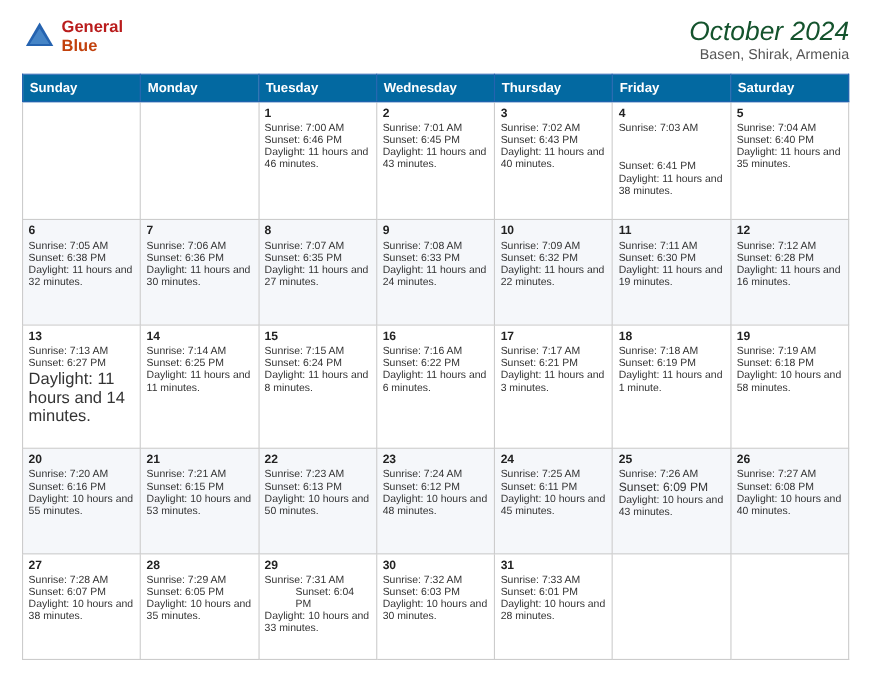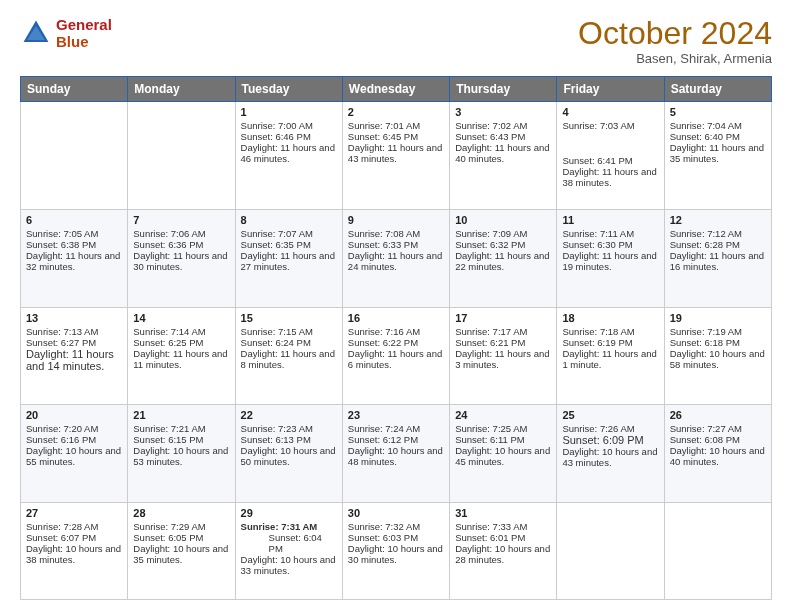--- a/index.html
+++ b/index.html
@@ -29,38 +29,39 @@
       gap: 4px;
     }
     .logo-icon {
       width: 32px;
       height: 32px;
     }
     .title-block {
       text-align: right;
     }
     .month-title {
-      font-size: 32px;
+      font-size: 24px;
       font-weight: 300;
-      color: #a16207;
+      color: #14532d;
       line-height: 1.1;
+      font-style: italic;
     }
     .location {
       font-size: 13px;
       color: #555;
     }
     .calendar {
       flex: 1;
       border: 1px solid #ccc;
       border-collapse: collapse;
       width: 100%;
       table-layout: fixed;
     }
     .calendar th {
-      background-color: #737373;
+      background-color: #0369a1;
       color: #fff;
       text-align: left;
       padding: 5px 6px;
       font-size: 12px;
       font-weight: 600;
       border: 1px solid #2563b0;
     }
     .calendar td {
       vertical-align: top;
       border: 1px solid #ccc;
@@ -199,21 +200,21 @@
           <span style="display:block;font-size:9.5px;">Sunrise: 7:12 AM</span>
           <span style="display:block;font-size:9.5px;">Sunset: 6:28 PM</span>
           <span style="display:block;font-size:9.5px;">Daylight: 11 hours and 16 minutes.</span>
         </td>
         </tr>
         <tr class="row-odd">
           <td>
           <span class="day-number">13</span>
           <span style="display:block;font-size:9.5px;">Sunrise: 7:13 AM</span>
           <span style="display:block;font-size:9.5px;">Sunset: 6:27 PM</span>
-          <span style="display:block;font-size:11px;">Daylight: 11 hours and 14 minutes.</span>
+          <span style="display:block;font-size:15px;">Daylight: 11 hours and 14 minutes.</span>
         </td>
           <td>
           <span class="day-number">14</span>
           <span style="display:block;font-size:9.5px;">Sunrise: 7:14 AM</span>
           <span style="display:block;font-size:9.5px;">Sunset: 6:25 PM</span>
           <span style="display:block;font-size:9.5px;">Daylight: 11 hours and 11 minutes.</span>
         </td>
           <td>
           <span class="day-number">15</span>
           <span style="display:block;font-size:9.5px;">Sunrise: 7:15 AM</span>
@@ -297,21 +298,21 @@
           <span style="display:block;font-size:9.5px;">Daylight: 10 hours and 38 minutes.</span>
         </td>
           <td>
           <span class="day-number">28</span>
           <span style="display:block;font-size:9.5px;">Sunrise: 7:29 AM</span>
           <span style="display:block;font-size:9.5px;">Sunset: 6:05 PM</span>
           <span style="display:block;font-size:9.5px;">Daylight: 10 hours and 35 minutes.</span>
         </td>
           <td>
           <span class="day-number">29</span>
-          <span style="display:block;font-size:9.5px;font-weight:bold;">Sunrise: 7:31 AM</span>
+          <span style="display:block;font-size:9.5px;">Sunrise: 7:31 AM</span>
           <span style="display:block;font-size:9.5px;margin-left:28px;">Sunset: 6:04 PM</span>
           <span style="display:block;font-size:9.5px;">Daylight: 10 hours and 33 minutes.</span>
         </td>
           <td>
           <span class="day-number">30</span>
           <span style="display:block;font-size:9.5px;">Sunrise: 7:32 AM</span>
           <span style="display:block;font-size:9.5px;">Sunset: 6:03 PM</span>
           <span style="display:block;font-size:9.5px;">Daylight: 10 hours and 30 minutes.</span>
         </td>
           <td>

